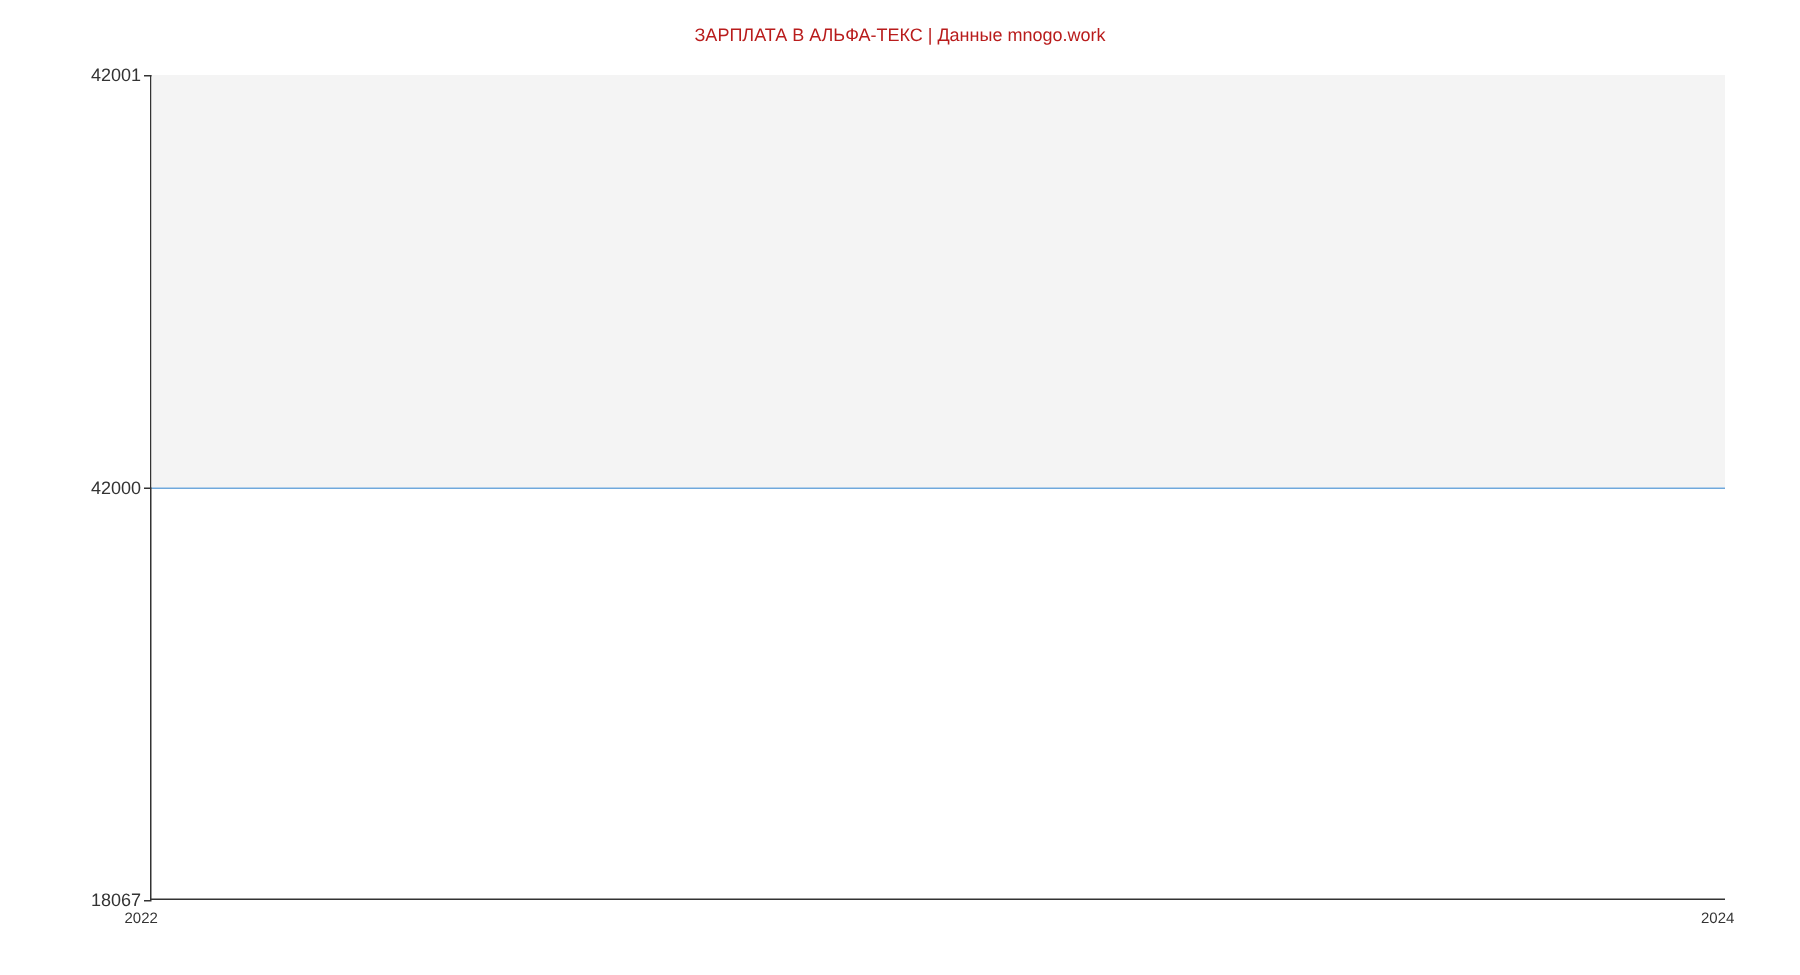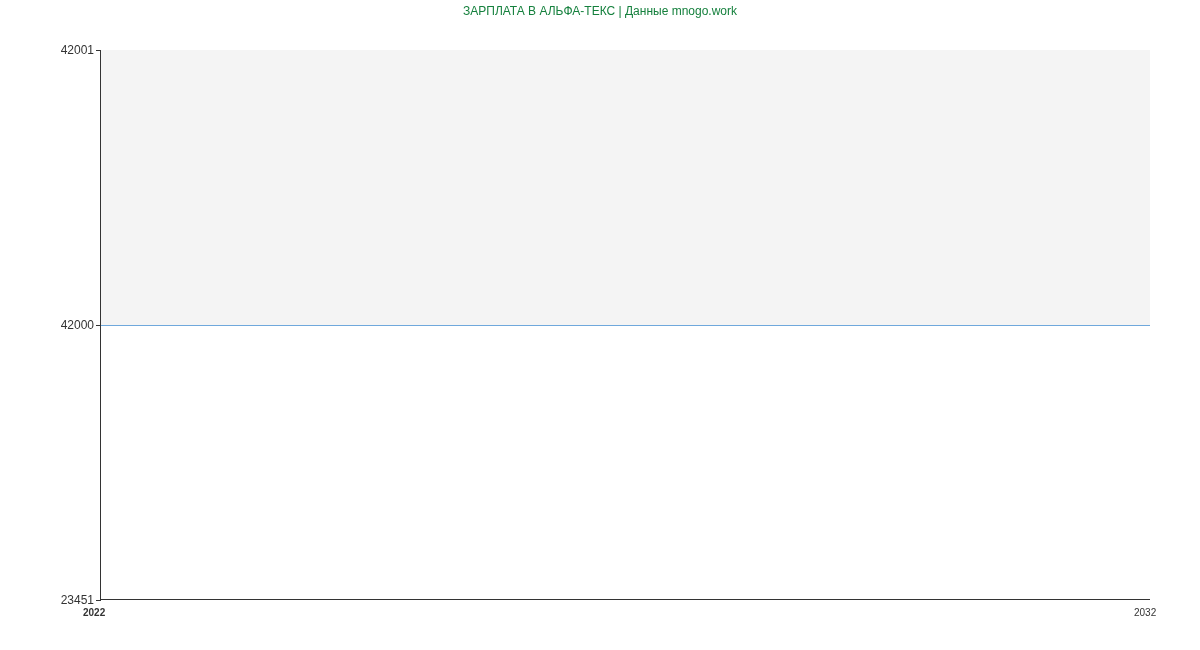--- a/index.html
+++ b/index.html
@@ -11,26 +11,26 @@
     font-family: Verdana, Geneva, sans-serif;
     color: #333;
   }
   .chart-wrap {
     position: relative;
     width: 1200px;
     height: 650px;
   }
   .title {
     position: absolute;
-    top: 4px;
+    top: 16px;
     left: 0;
     width: 1200px;
     text-align: center;
     font-size: 12px;
-    color: #15803d;
+    color: #b91c1c;
   }
   .plot-area {
     position: absolute;
     left: 100px;
     top: 50px;
     width: 1050px;   
     height: 550px;   
     border-left: 1px solid #333;
     border-bottom: 1px solid #333;
     box-sizing: border-box;
@@ -77,36 +77,36 @@
   .yl2 { top: 320px; text-align: center; }   
   .yl3 { top: 595px; }   
   
   .xlabel {
     position: absolute;
     top: 608px;
     font-size: 10px;
     color: #333;
     line-height: 10px;
   }
-  .xl1 { left: 83px; font-weight: bold; }    
+  .xl1 { left: 83px; }    
   .xl2 { left: 1134px; }  
 </style>
 </head>
 <body>
 
 <div class="chart-wrap">
   <div class="title">ЗАРПЛАТА В  АЛЬФА-ТЕКС | Данные mnogo.work</div>
 
   <div class="plot-area">
     <div class="plot-fill-top"></div>
     <div class="midline"></div>
     <div class="ytick t1"></div>
     <div class="ytick t2"></div>
     <div class="ytick t3"></div>
   </div>
 
   <div class="ylabel yl1">42001</div>
   <div class="ylabel yl2">42000</div>
-  <div class="ylabel yl3">23451</div>
+  <div class="ylabel yl3">18067</div>
 
   <div class="xlabel xl1">2022</div>
-  <div class="xlabel xl2">2032</div>
+  <div class="xlabel xl2">2024</div>
 </div>
 
 </body></html>

